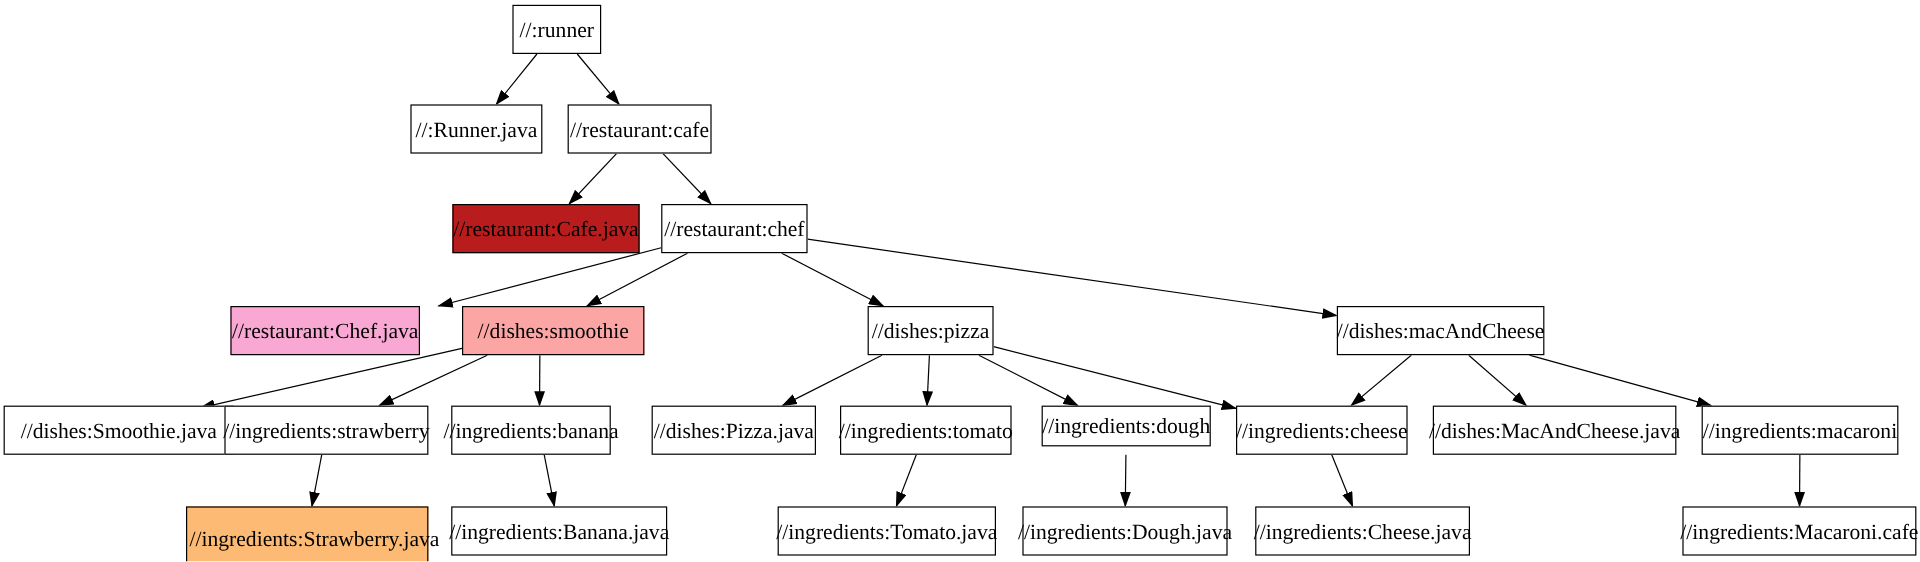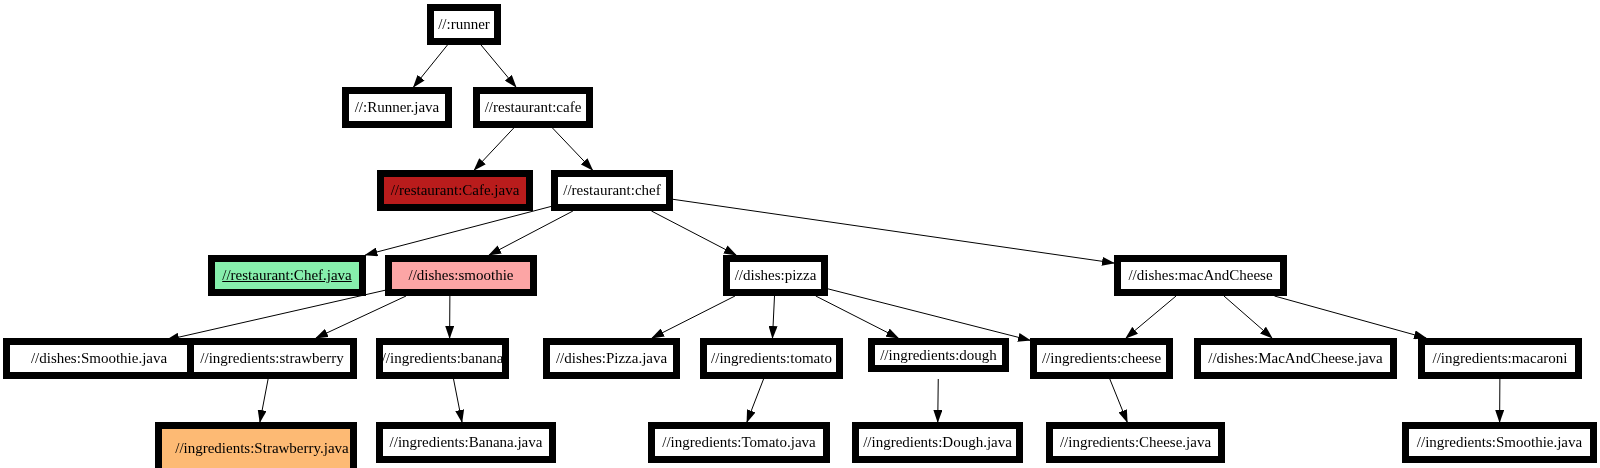--- a/index.html
+++ b/index.html
@@ -19,25 +19,25 @@
     position: absolute;
     left: 0;
     top: 0;
     width: 1600px;
     height: 468px;
   }
   .graph-node {
     position: absolute;
     box-sizing: border-box;
     background: #ffffff;
-    border: 7px solid #701a75;
+    border: 1px solid #701a75;
     display: flex;
     align-items: center;
     justify-content: center;
-    font-size: 15px;
+    font-size: 18px;
     color: #000000;
     white-space: nowrap;
     line-height: 1;
   }
 </style>
 </head>
 <body>
 
 <div class="graph-canvas">
   <svg class="edge-layer" width="1600" height="468" viewBox="0 0 1600 468" xmlns="http://www.w3.org/2000/svg">
@@ -72,33 +72,33 @@
         <line x1="1109.797619047619" y1="379" x2="1127.202380952381" y2="422" stroke="#000000" stroke-width="1" marker-end="url(#arrowhead)"></line>
         <line x1="1499.8779761904761" y1="379" x2="1499.6220238095239" y2="422" stroke="#000000" stroke-width="1" marker-end="url(#arrowhead)"></line>
       </g>
   </svg>
   <div id="nodes-group">
       <div class="graph-node" style="left: 427px; top: 4px; width: 74px; height: 41px; background: rgb(255, 255, 255); border-color: rgb(0, 0, 0);">//:runner</div>
       <div class="graph-node" style="left: 342px; top: 87px; width: 110px; height: 41px; background: rgb(255, 255, 255); border-color: rgb(0, 0, 0);">//:Runner.java</div>
       <div class="graph-node" style="left: 473px; top: 87px; width: 120px; height: 41px; background: rgb(255, 255, 255); border-color: rgb(0, 0, 0);">//restaurant:cafe</div>
       <div class="graph-node" style="left: 377px; top: 170px; width: 156px; height: 41px; background: #b91c1c; border-color: rgb(0, 0, 0);">//restaurant:Cafe.java</div>
       <div class="graph-node" style="left: 551px; top: 170px; width: 122px; height: 41px; background: rgb(255, 255, 255); border-color: rgb(0, 0, 0);">//restaurant:chef</div>
-      <div class="graph-node" style="left: 208px; top: 255px; width: 158px; height: 41px; background: #86efac; border-color: rgb(0, 0, 0); text-decoration: underline;">//restaurant:Chef.java</div>
+      <div class="graph-node" style="left: 192px; top: 255px; width: 158px; height: 41px; background: #f9a8d4; border-color: rgb(0, 0, 0);">//restaurant:Chef.java</div>
       <div class="graph-node" style="left: 385px; top: 255px; width: 152px; height: 41px; background: #fca5a5; border-color: rgb(0, 0, 0);">//dishes:smoothie</div>
       <div class="graph-node" style="left: 723px; top: 255px; width: 105px; height: 41px; background: rgb(255, 255, 255); border-color: rgb(0, 0, 0);">//dishes:pizza</div>
       <div class="graph-node" style="left: 1114px; top: 255px; width: 173px; height: 41px; background: rgb(255, 255, 255); border-color: rgb(0, 0, 0);">//dishes:macAndCheese</div>
       <div class="graph-node" style="left: 3px; top: 338px; width: 192px; height: 41px; background: rgb(255, 255, 255); border-color: rgb(0, 0, 0);">//dishes:Smoothie.java</div>
       <div class="graph-node" style="left: 187px; top: 338px; width: 170px; height: 41px; background: rgb(255, 255, 255); border-color: rgb(0, 0, 0);">//ingredients:strawberry</div>
       <div class="graph-node" style="left: 376px; top: 338px; width: 133px; height: 41px; background: rgb(255, 255, 255); border-color: rgb(0, 0, 0);">//ingredients:banana</div>
       <div class="graph-node" style="left: 543px; top: 338px; width: 137px; height: 41px; background: rgb(255, 255, 255); border-color: rgb(0, 0, 0);">//dishes:Pizza.java</div>
       <div class="graph-node" style="left: 700px; top: 338px; width: 143px; height: 41px; background: rgb(255, 255, 255); border-color: rgb(0, 0, 0);">//ingredients:tomato</div>
       <div class="graph-node" style="left: 868px; top: 338px; width: 141px; height: 34px; background: rgb(255, 255, 255); border-color: rgb(0, 0, 0);">//ingredients:dough</div>
       <div class="graph-node" style="left: 1030px; top: 338px; width: 143px; height: 41px; background: rgb(255, 255, 255); border-color: rgb(0, 0, 0);">//ingredients:cheese</div>
       <div class="graph-node" style="left: 1194px; top: 338px; width: 203px; height: 41px; background: rgb(255, 255, 255); border-color: rgb(0, 0, 0);">//dishes:MacAndCheese.java</div>
       <div class="graph-node" style="left: 1418px; top: 338px; width: 164px; height: 41px; background: rgb(255, 255, 255); border-color: rgb(0, 0, 0);">//ingredients:macaroni</div>
       <div class="graph-node" style="left: 155px; top: 422px; width: 202px; height: 53px; background: #fdba74; border-color: rgb(0, 0, 0); padding-left: 12px;">//ingredients:Strawberry.java</div>
       <div class="graph-node" style="left: 376px; top: 422px; width: 180px; height: 41px; background: rgb(255, 255, 255); border-color: rgb(0, 0, 0);">//ingredients:Banana.java</div>
       <div class="graph-node" style="left: 648px; top: 422px; width: 182px; height: 41px; background: rgb(255, 255, 255); border-color: rgb(0, 0, 0);">//ingredients:Tomato.java</div>
       <div class="graph-node" style="left: 852px; top: 422px; width: 171px; height: 41px; background: rgb(255, 255, 255); border-color: rgb(0, 0, 0);">//ingredients:Dough.java</div>
       <div class="graph-node" style="left: 1046px; top: 422px; width: 179px; height: 41px; background: rgb(255, 255, 255); border-color: rgb(0, 0, 0);">//ingredients:Cheese.java</div>
-      <div class="graph-node" style="left: 1402px; top: 422px; width: 195px; height: 41px; background: rgb(255, 255, 255); border-color: rgb(0, 0, 0);">//ingredients:Smoothie.java</div>
+      <div class="graph-node" style="left: 1402px; top: 422px; width: 195px; height: 41px; background: rgb(255, 255, 255); border-color: rgb(0, 0, 0);">//ingredients:Macaroni.cafe</div>
     </div>
 </div>
 
 </body></html>

